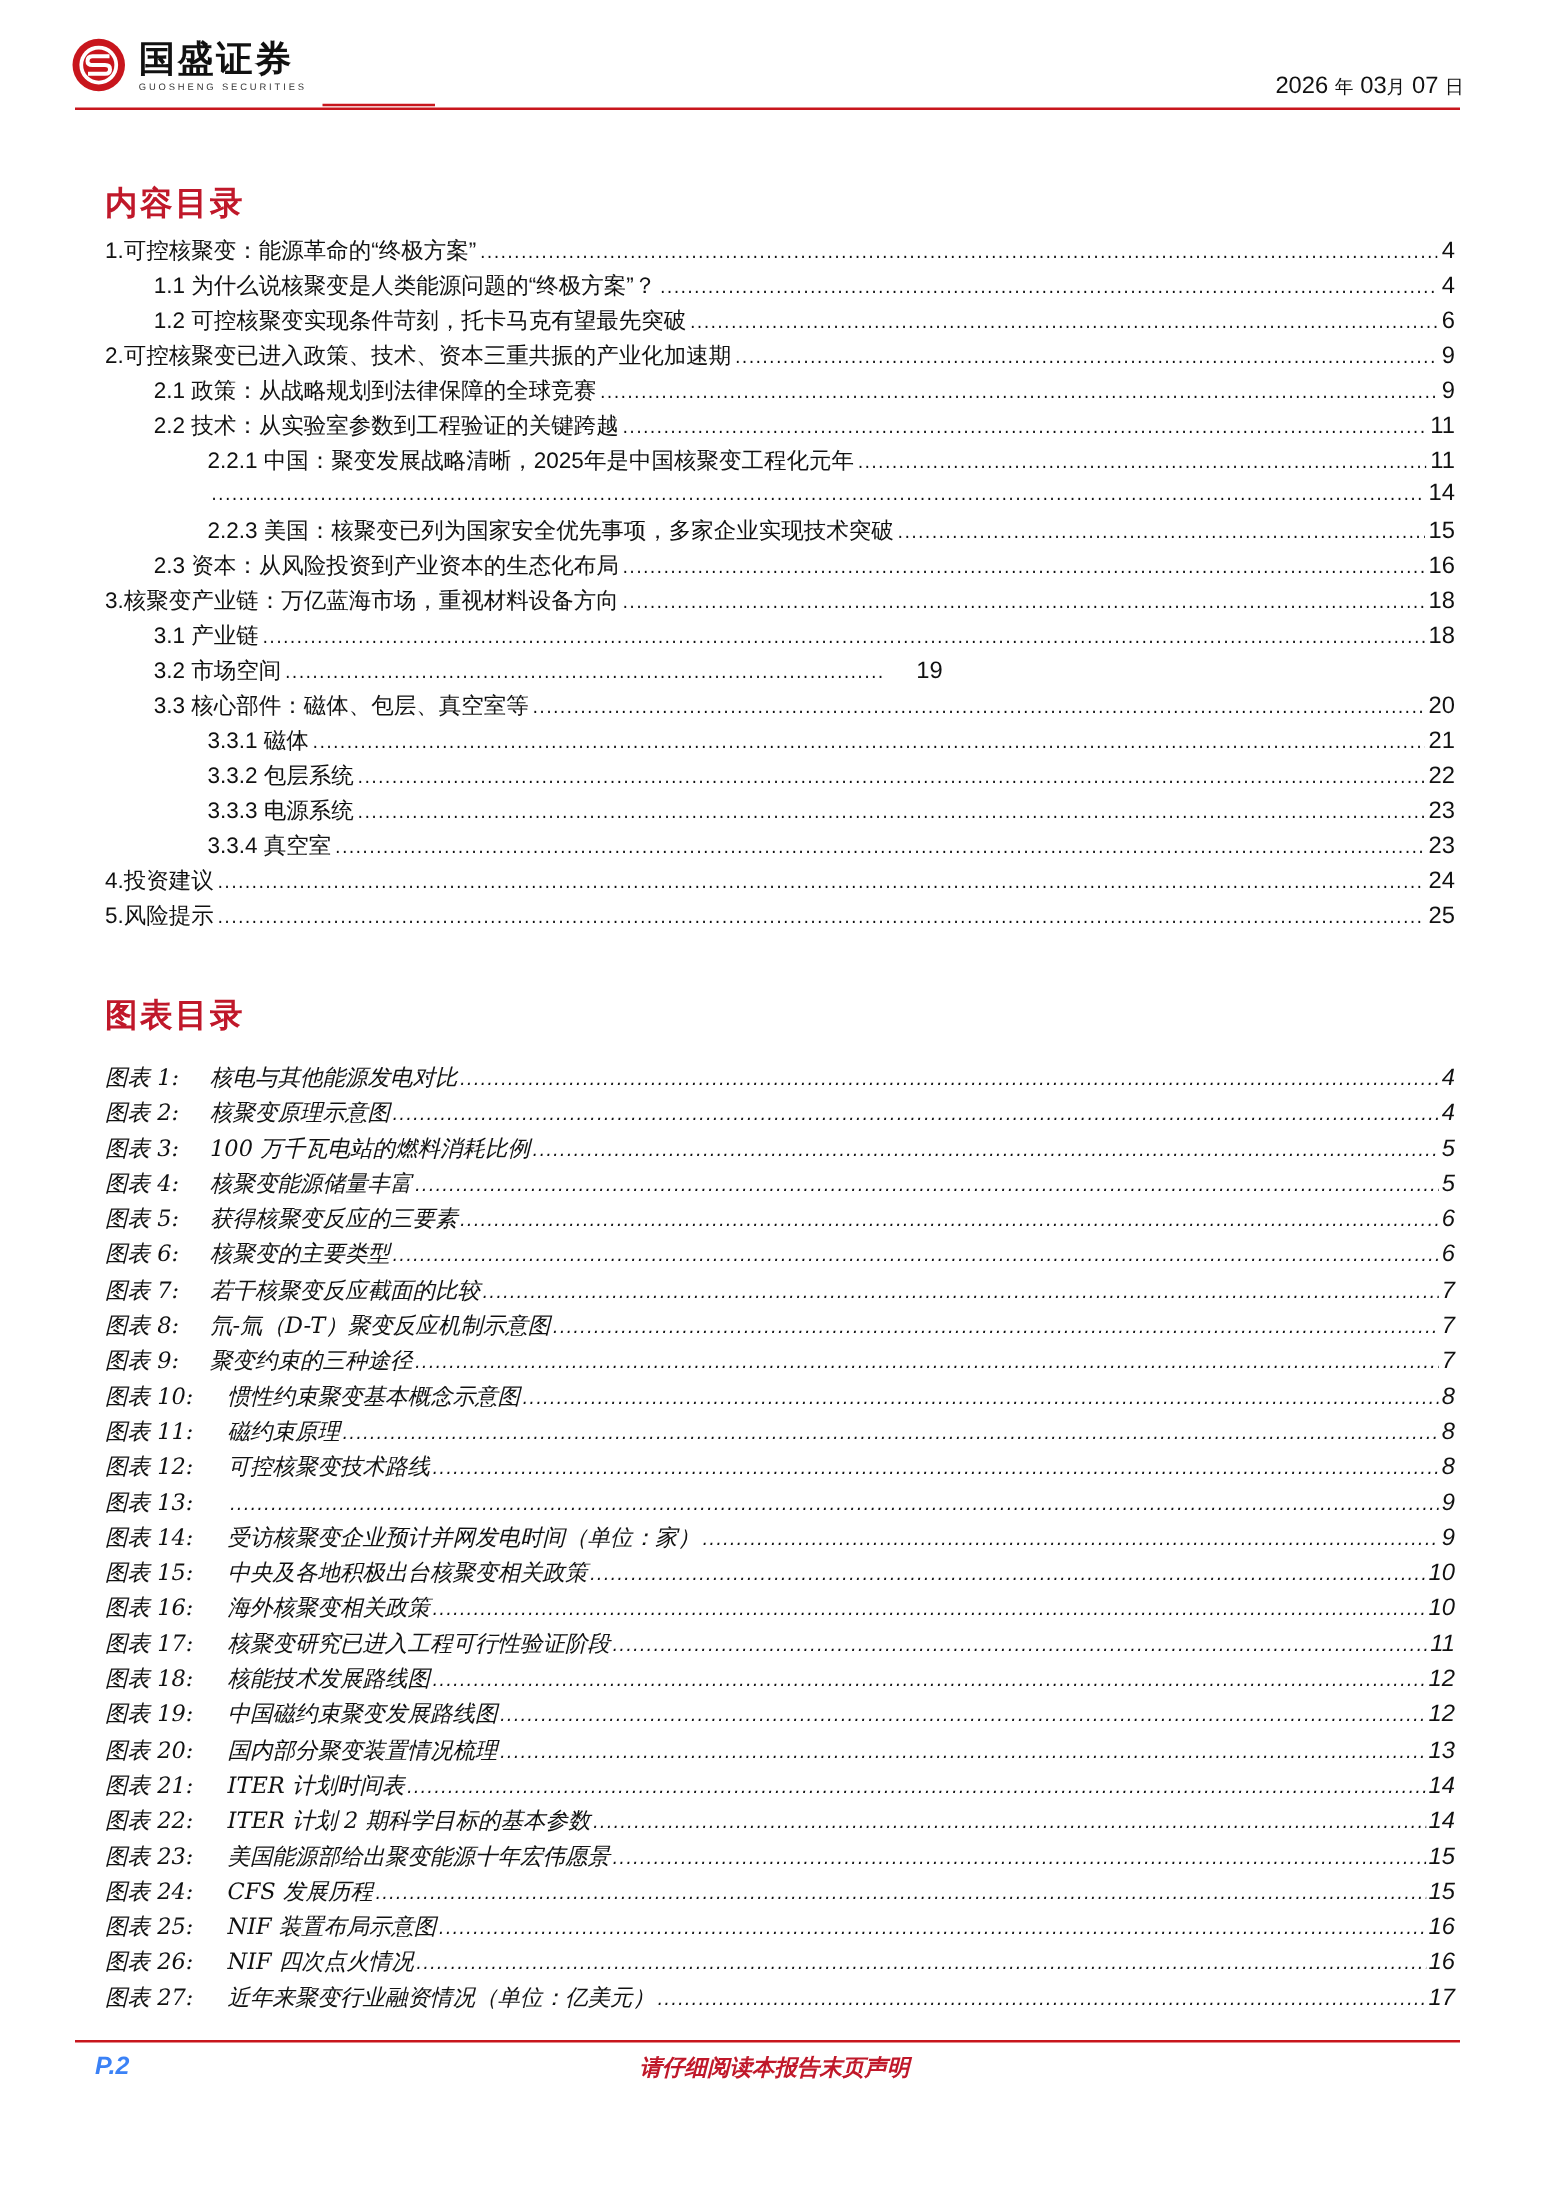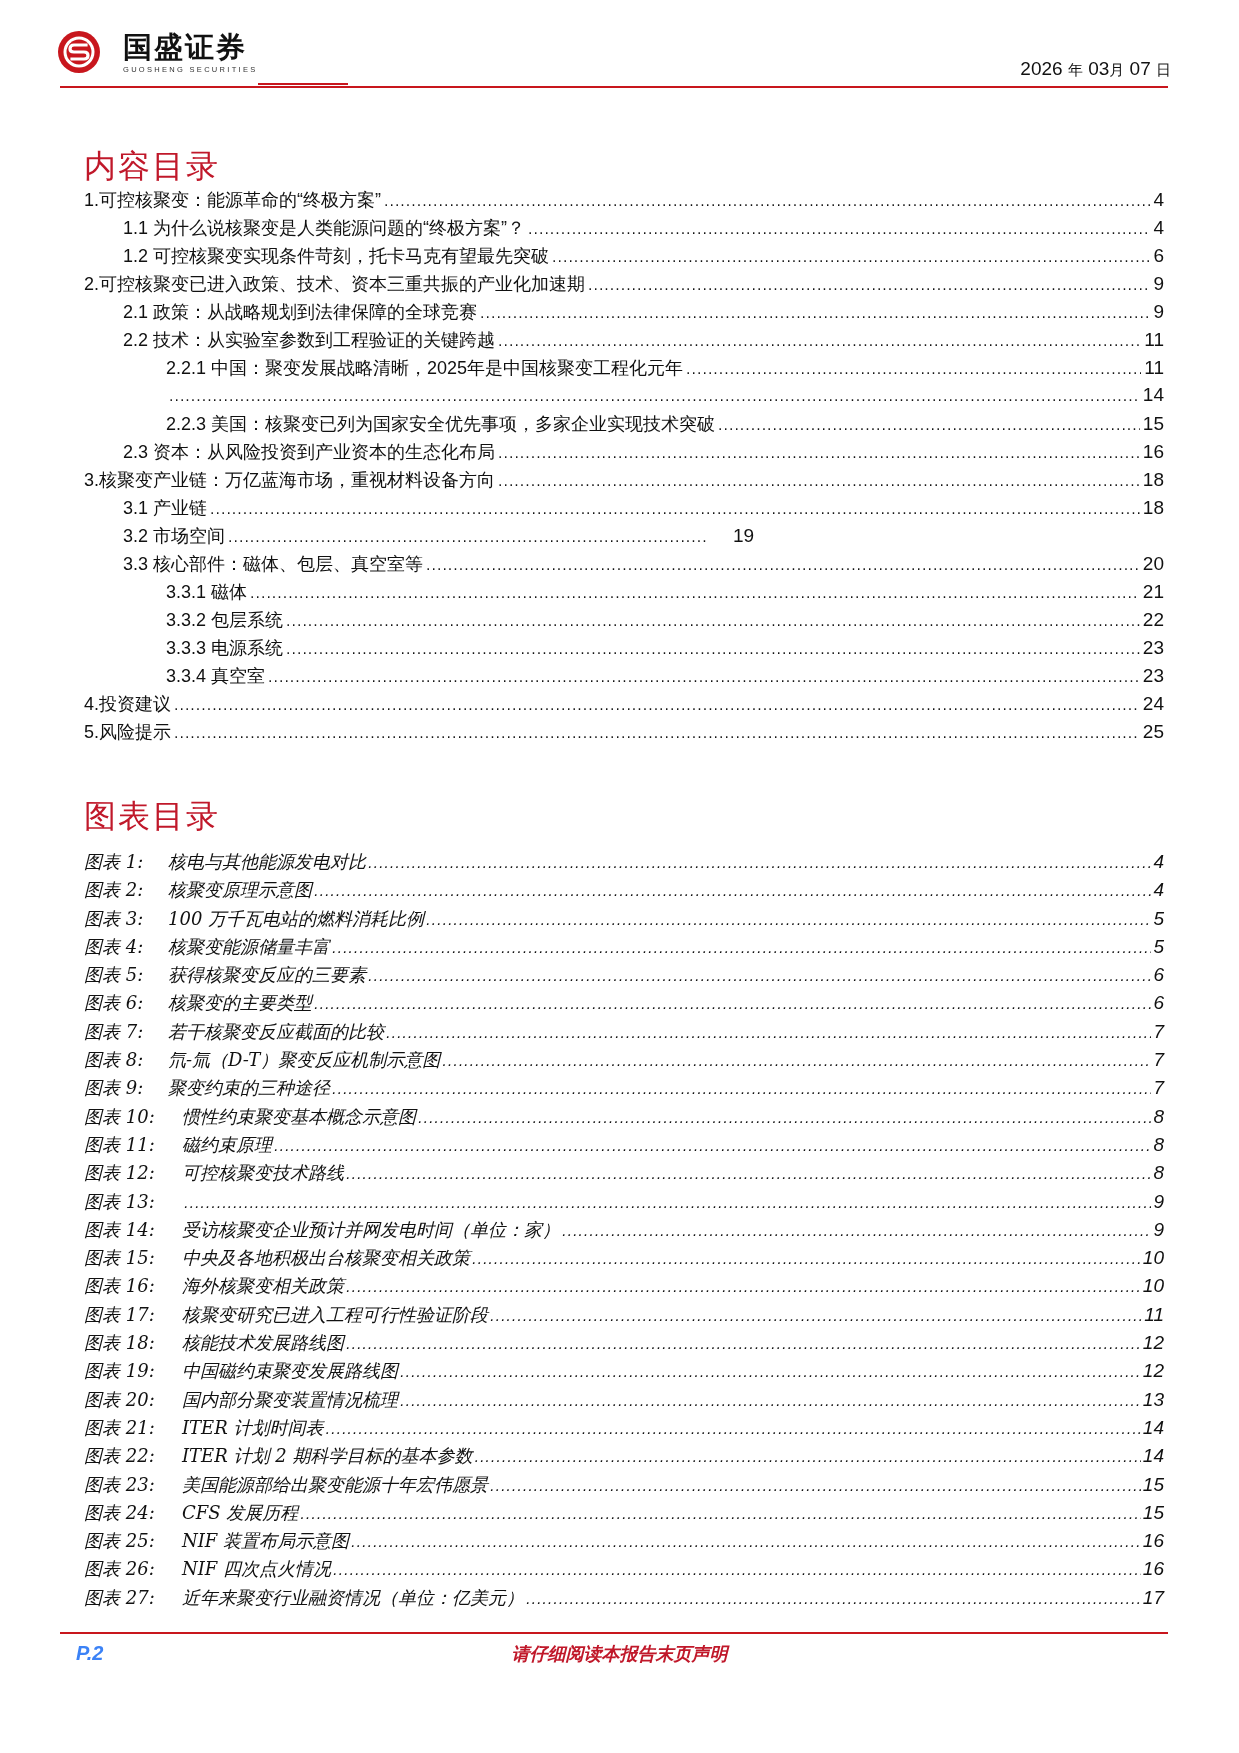--- a/index.html
+++ b/index.html
@@ -1,29 +1,29 @@
 <!DOCTYPE html>
 <html><head>
 <meta charset="utf-8">
 <style>
   html, body { margin: 0; padding: 0; background: #ffffff; }
   body { width: 1239px; height: 1753px; position: relative; overflow: hidden;
          font-family: "DejaVu Sans", "Liberation Sans", sans-serif; color: #111; }
   .header { position: absolute; left: 0; top: 0; width: 1239px; height: 95px; }
   .logo { position: absolute; left: 57px; top: 30px; display: flex; align-items: center; }
   .logo-mark { width: 44px; height: 44px; position: relative; }
-  .logo-text { margin-left: 22px; display: flex; flex-direction: column; }
+  .logo-text { margin-left: 10px; display: flex; flex-direction: column; }
   .logo-cn { font-size: 29px; font-weight: bold; letter-spacing: 2px; color: #111; line-height: 32px; font-family: "DejaVu Sans", sans-serif; }
   .logo-en { font-size: 7.5px; letter-spacing: 2.3px; color: #333; margin-top: 2px; font-family: "Liberation Sans", sans-serif; }
   .header-short-line { position: absolute; left: 258px; top: 83px; width: 90px; height: 2px; background: #c8161d; }
   .header-line { position: absolute; left: 60px; top: 86px; width: 1108px; height: 2px; background: #c8161d; }
   .date { position: absolute; right: 68px; top: 58px; font-size: 19px; font-family: "Liberation Sans", sans-serif; color: #111; }
   .date .cn { font-size: 15px; }
 
-  .section-title { position: absolute; left: 84px; font-size: 32px; font-weight: normal; color: #c0182a;
+  .section-title { position: absolute; left: 84px; font-size: 26px; font-weight: bold; color: #c0182a;
                    font-family: "DejaVu Serif", serif; letter-spacing: 2px; }
   .toc { position: absolute; left: 84px; width: 1080px; }
   .toc-row { display: flex; align-items: baseline; height: 28px; font-size: 18px; white-space: nowrap; }
   .toc-row .lbl { flex: 0 0 auto; font-family: "Liberation Sans", "DejaVu Sans", sans-serif; }
   .toc-row .lbl .num { font-family: "Liberation Sans", sans-serif; }
   .toc-row .dots { flex: 1 1 auto; overflow: hidden; margin: 0 3px; letter-spacing: 1px; font-size: 14px; color: #111; }
   .toc-row .dots::before { content: "........................................................................................................................................................................................................................................................................"; }
   .toc-row .pg { flex: 0 0 auto; font-family: "Liberation Sans", sans-serif; font-size: 19px; }
   .lvl2 { padding-left: 39px; }
   .lvl3 { padding-left: 82px; }

